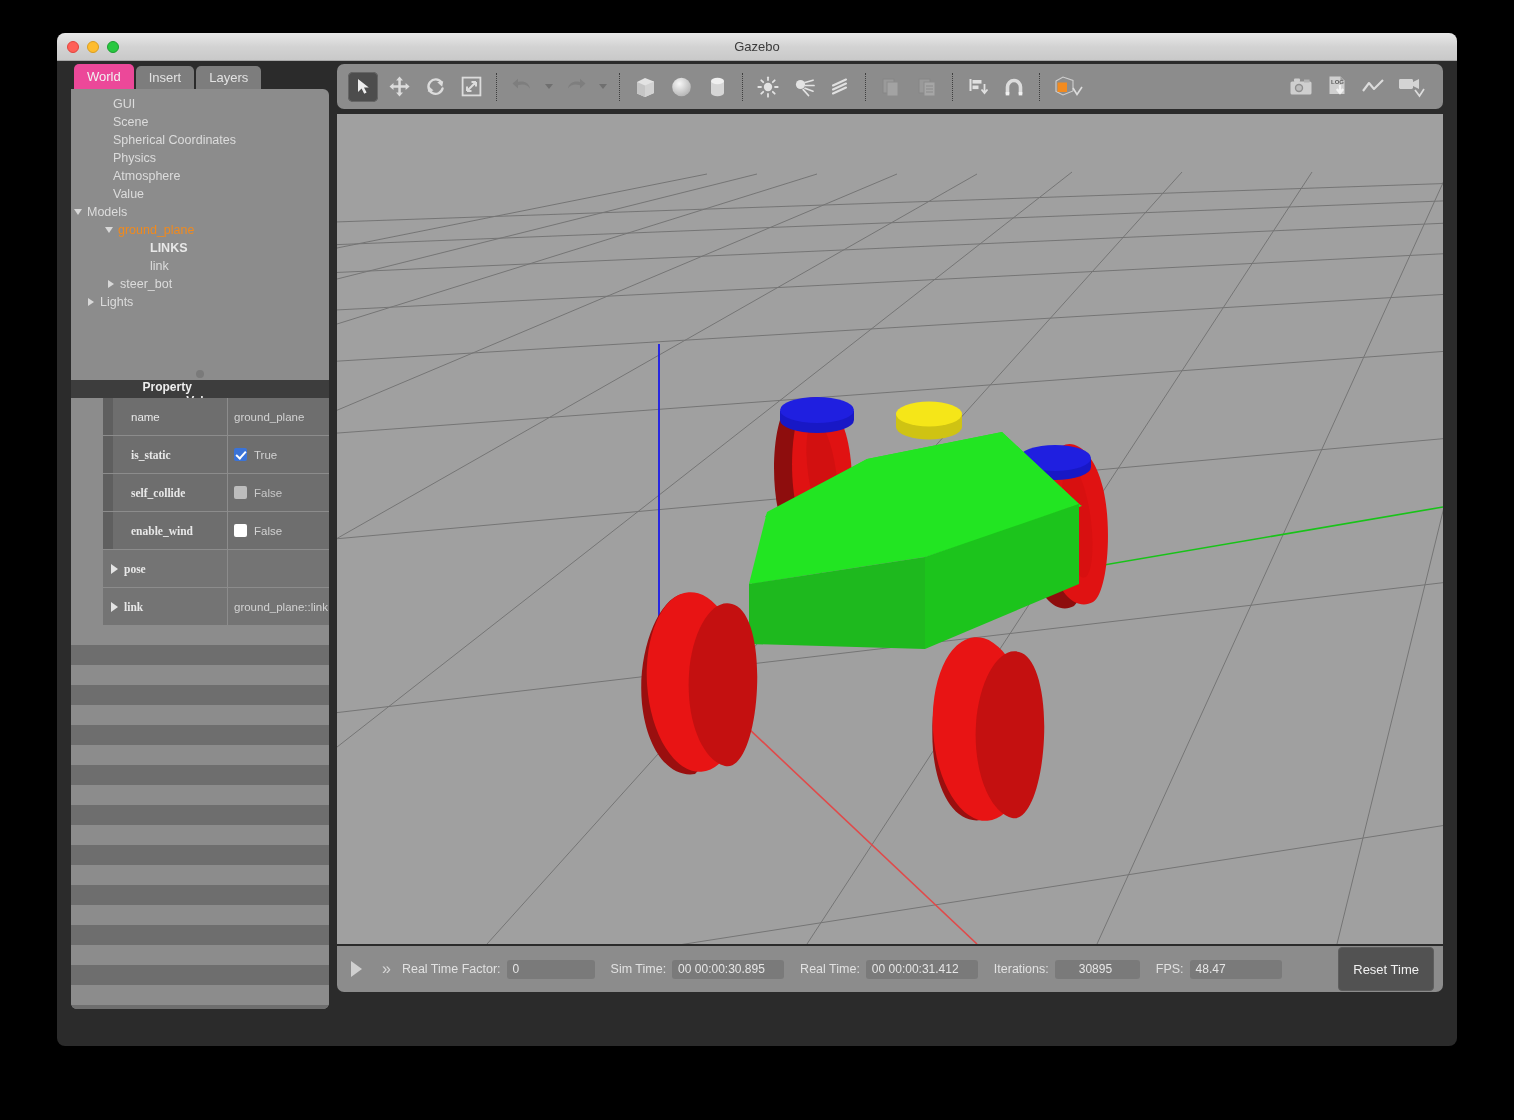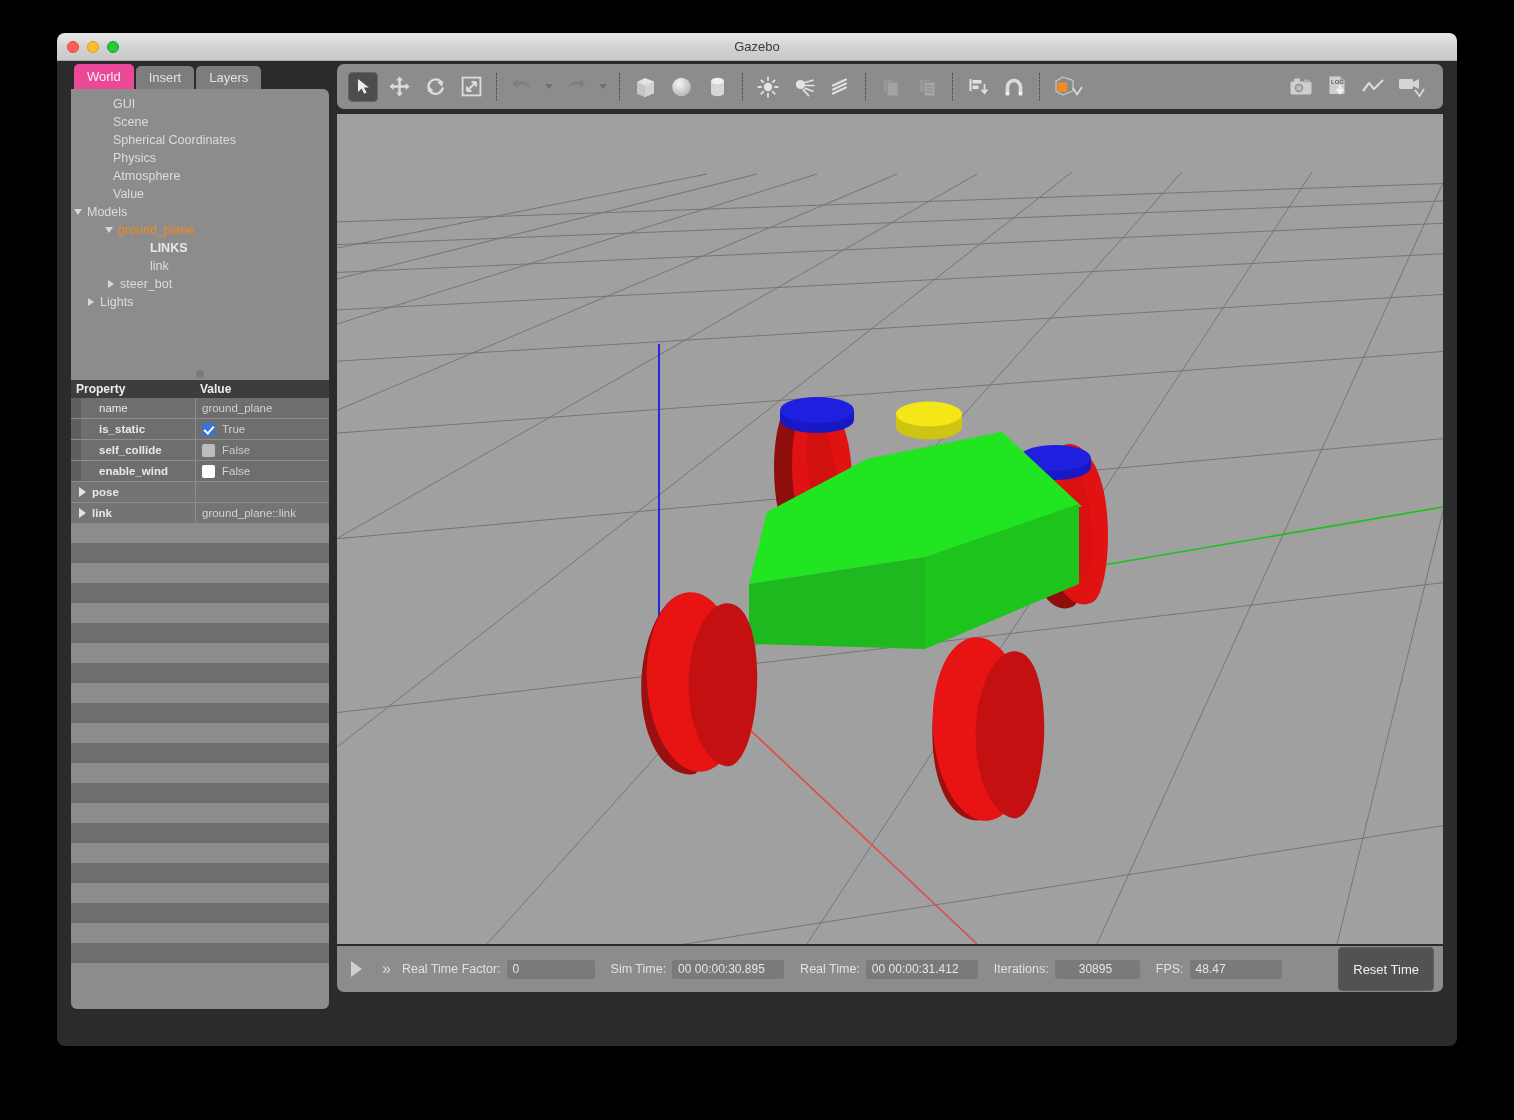--- a/index.html
+++ b/index.html
@@ -121,40 +121,41 @@
     display: flex; align-items: center; justify-content: center;
     cursor: row-resize;
   }
   #splitter .grip { width: 8px; height: 8px; border-radius: 50%; background: #7a7a7a; }
 
   
   #prop-header {
     height: 18px;
     background: #3d3d3d;
     display: flex; align-items: center;
-    font-size: 12px; font-weight: bold; color: #ededed;
+    font-size: 12px; font-weight: bold; color: #ededed; flex-direction: column;
   }
   #prop-header .c1 { width: 125px; padding-left: 5px; }
   #prop-header .c2 { flex: 1; padding-left: 4px; }
 
   .prop-row {
-    height: 21px;
+    height: 38px;
     display: flex; align-items: stretch;
     border-bottom: 1px solid #8c8c8c;
     font-size: 11.5px;
+    margin-left: 32px;
   }
   .prop-row .pcell {
     width: 125px;
     background: #6e6e6e;
     display: flex; align-items: center;
     color: #e8e8e8;
     padding-left: 28px;
     border-right: 1px solid #8c8c8c;
   }
-  .prop-row .pcell.bold { font-weight: bold; }
+  .prop-row .pcell.bold { font-weight: bold; font-family: Liberation Serif, serif; }
   .prop-row .pcell.indent-arrow { padding-left: 8px; }
   .prop-row .vcell {
     flex: 1;
     background: #6e6e6e;
     display: flex; align-items: center;
     color: #d2d2d2;
     padding-left: 6px;
     gap: 7px;
   }
   .prop-row .vcell.dim { color: #c9c9c9; }

